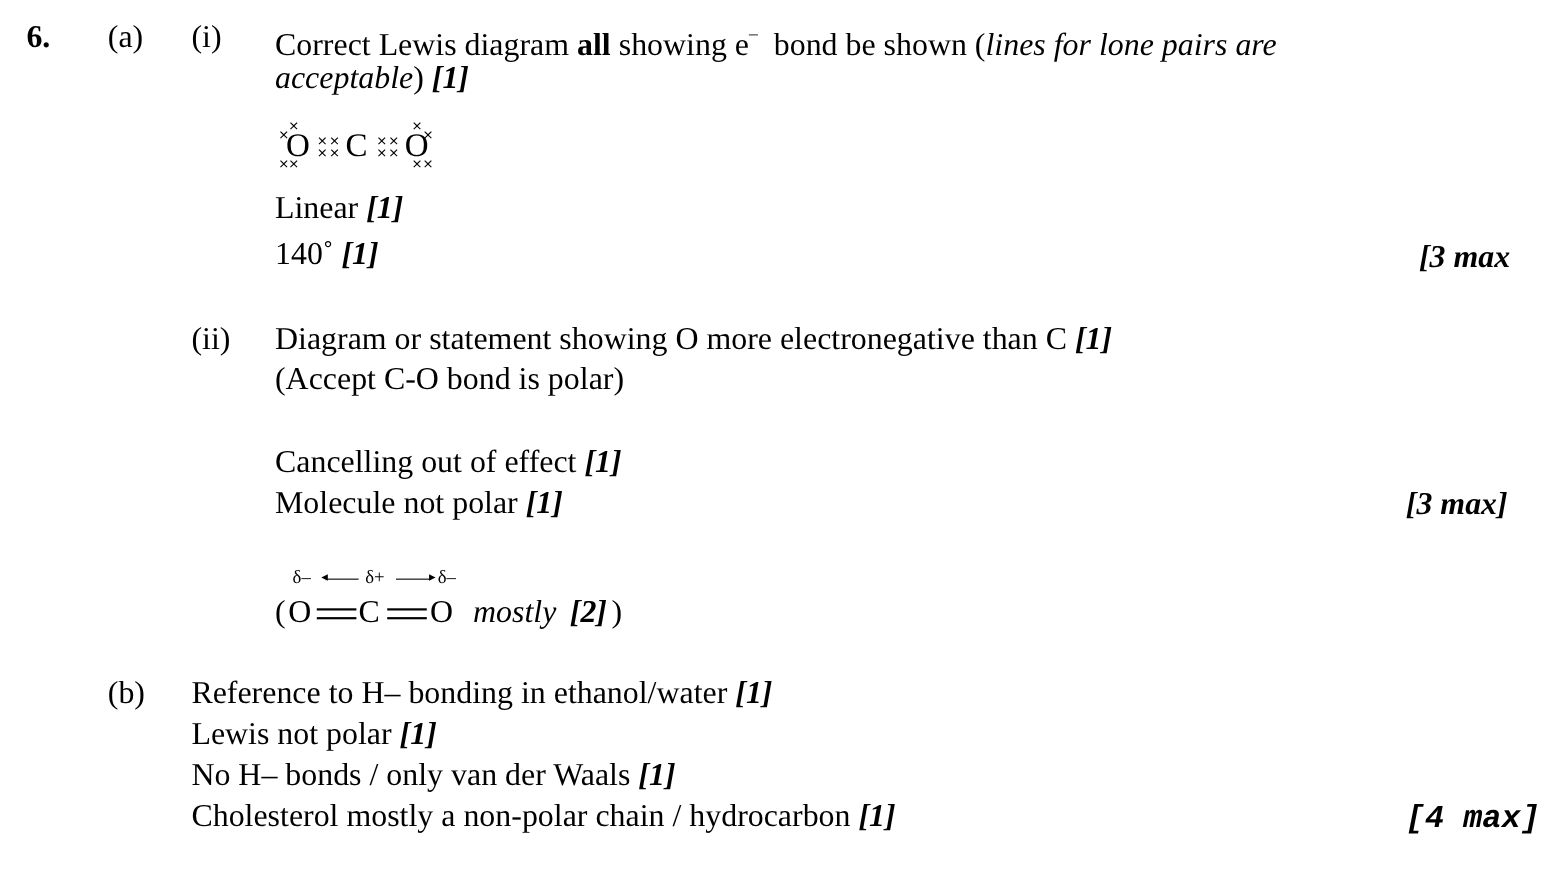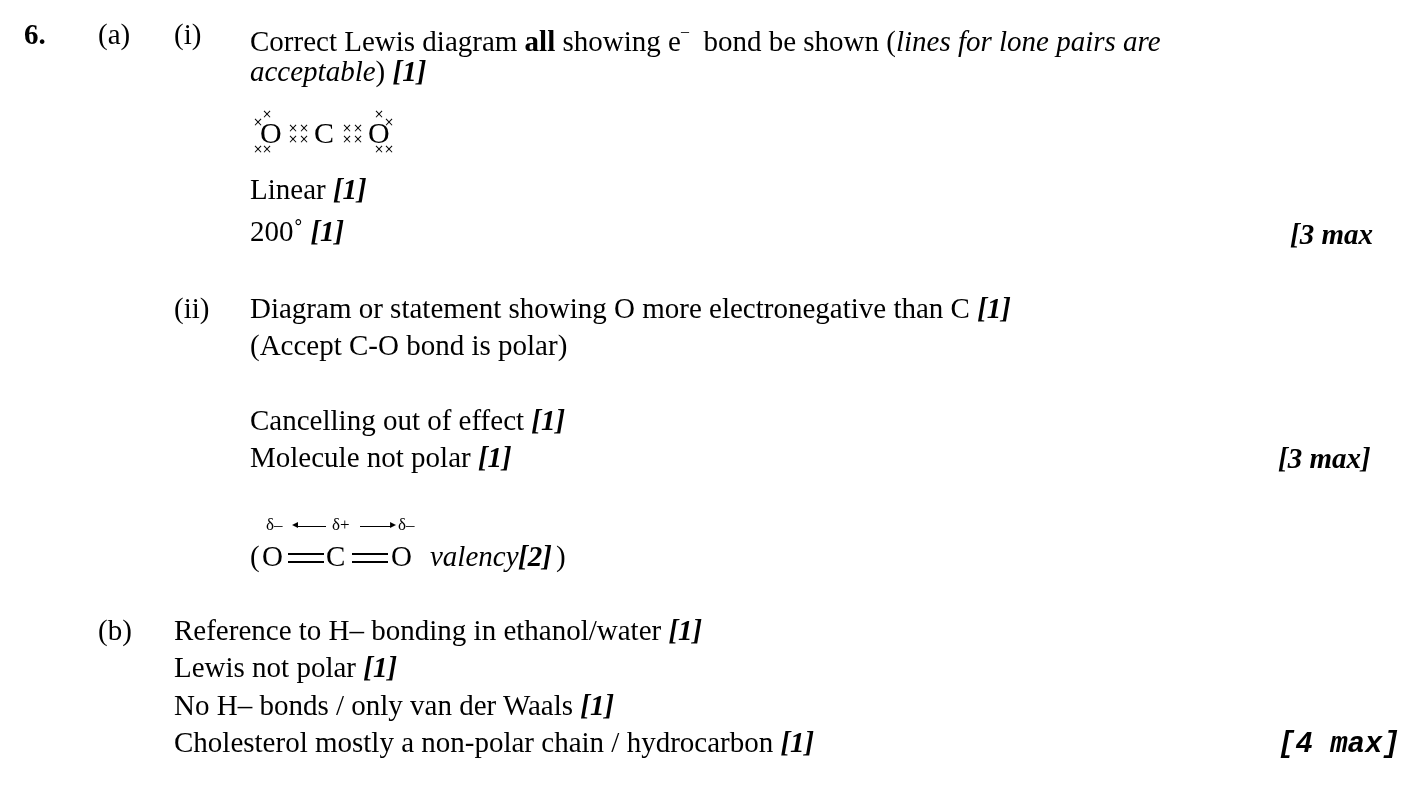--- a/index.html
+++ b/index.html
@@ -58,21 +58,21 @@
   <span class="x" style="left:124px; top:2px;">×</span>
   <span class="x" style="left:134px; top:10px;">×</span>
   <span class="x" style="left:124px; top:37px;">×</span>
   <span class="x" style="left:134px; top:37px;">×</span>
 </div>
 
 <div class="abs" style="left:250px; top:171px;">
   <span style="white-space:pre">Linear </span><span class="bi">[1]</span>
 </div>
 <div class="abs" style="left:250px; top:213px;">
-  <span style="white-space:pre">200˚ </span><span class="bi">[1]</span>
+  <span style="white-space:pre">140˚ </span><span class="bi">[1]</span>
 </div>
 <div class="abs bi" style="left:1290px; top:216px;">[3 max</div>
 
 <div class="abs" style="left:174px; top:290px;">(ii)</div>
 <div class="abs" style="left:250px; top:290px;">
   <span style="white-space:pre">Diagram or statement showing O more electronegative than C </span><span class="bi">[1]</span>
 </div>
 <div class="abs" style="left:250px; top:327px;">(Accept C-O bond is polar)</div>
 <div class="abs" style="left:250px; top:402px;">
   <span style="white-space:pre">Cancelling out of effect </span><span class="bi">[1]</span>
@@ -89,21 +89,21 @@
   <span class="arrow" style="left:46px; width:30px;"></span>
   <span class="abs" style="left:42px; top:2px; font-size:12px; line-height:12px;">◂</span>
   <span class="arrow" style="left:110px; width:32px;"></span>
   <span class="abs" style="left:140px; top:2px; font-size:12px; line-height:12px;">▸</span>
   <span class="abs" style="left:0; top:22px;">(</span>
   <span class="abs" style="left:12px; top:22px;">O</span>
   <span class="dbl" style="left:38px; width:36px;"></span>
   <span class="abs" style="left:76px; top:22px;">C</span>
   <span class="dbl" style="left:102px; width:36px;"></span>
   <span class="abs" style="left:141px; top:22px;">O</span>
-  <span class="abs i" style="left:180px; top:22px; white-space:pre;">valency </span>
+  <span class="abs i" style="left:180px; top:22px; white-space:pre;">mostly </span>
   <span class="abs bi" style="left:268px; top:22px;">[2]</span>
   <span class="abs" style="left:306px; top:22px;">)</span>
 </div>
 
 <div class="abs" style="left:98px; top:612px;">(b)</div>
 <div class="abs" style="left:174px; top:612px;">
   <span style="white-space:pre">Reference to H– bonding in ethanol/water </span><span class="bi">[1]</span>
 </div>
 <div class="abs" style="left:174px; top:649px;">
   <span style="white-space:pre">Lewis not polar </span><span class="bi">[1]</span>

